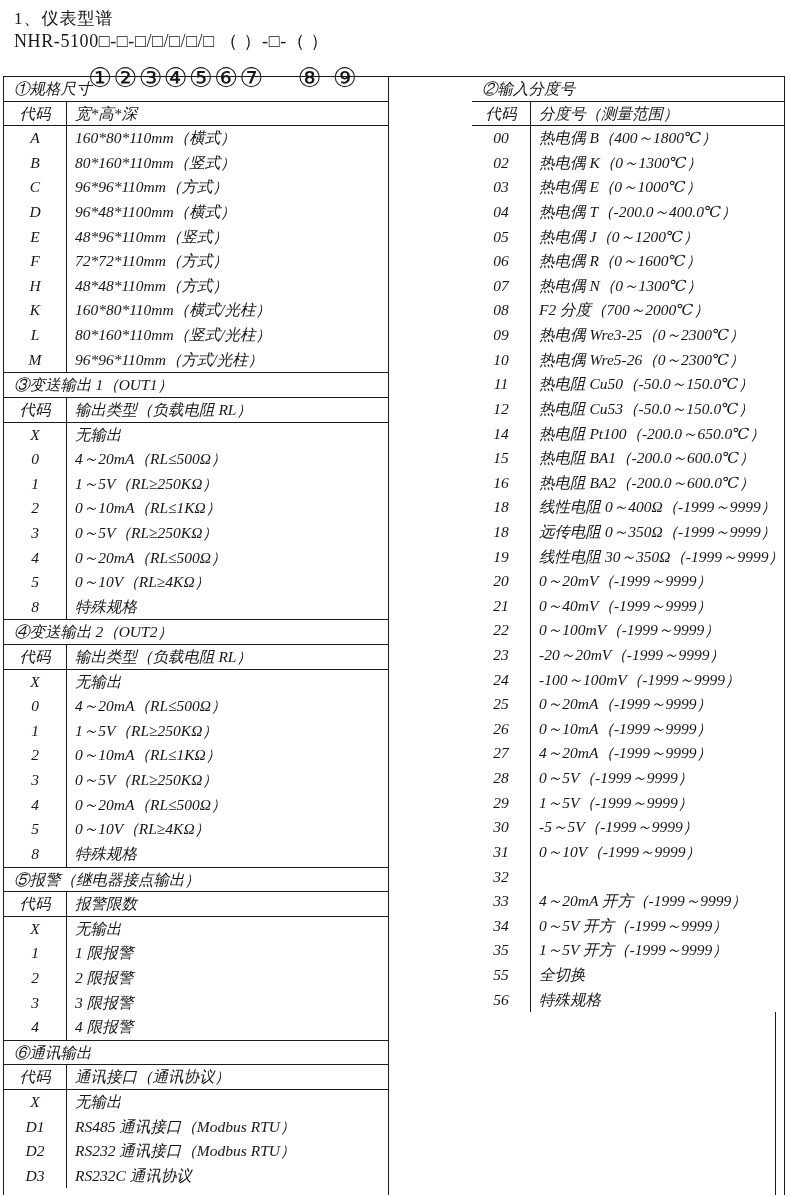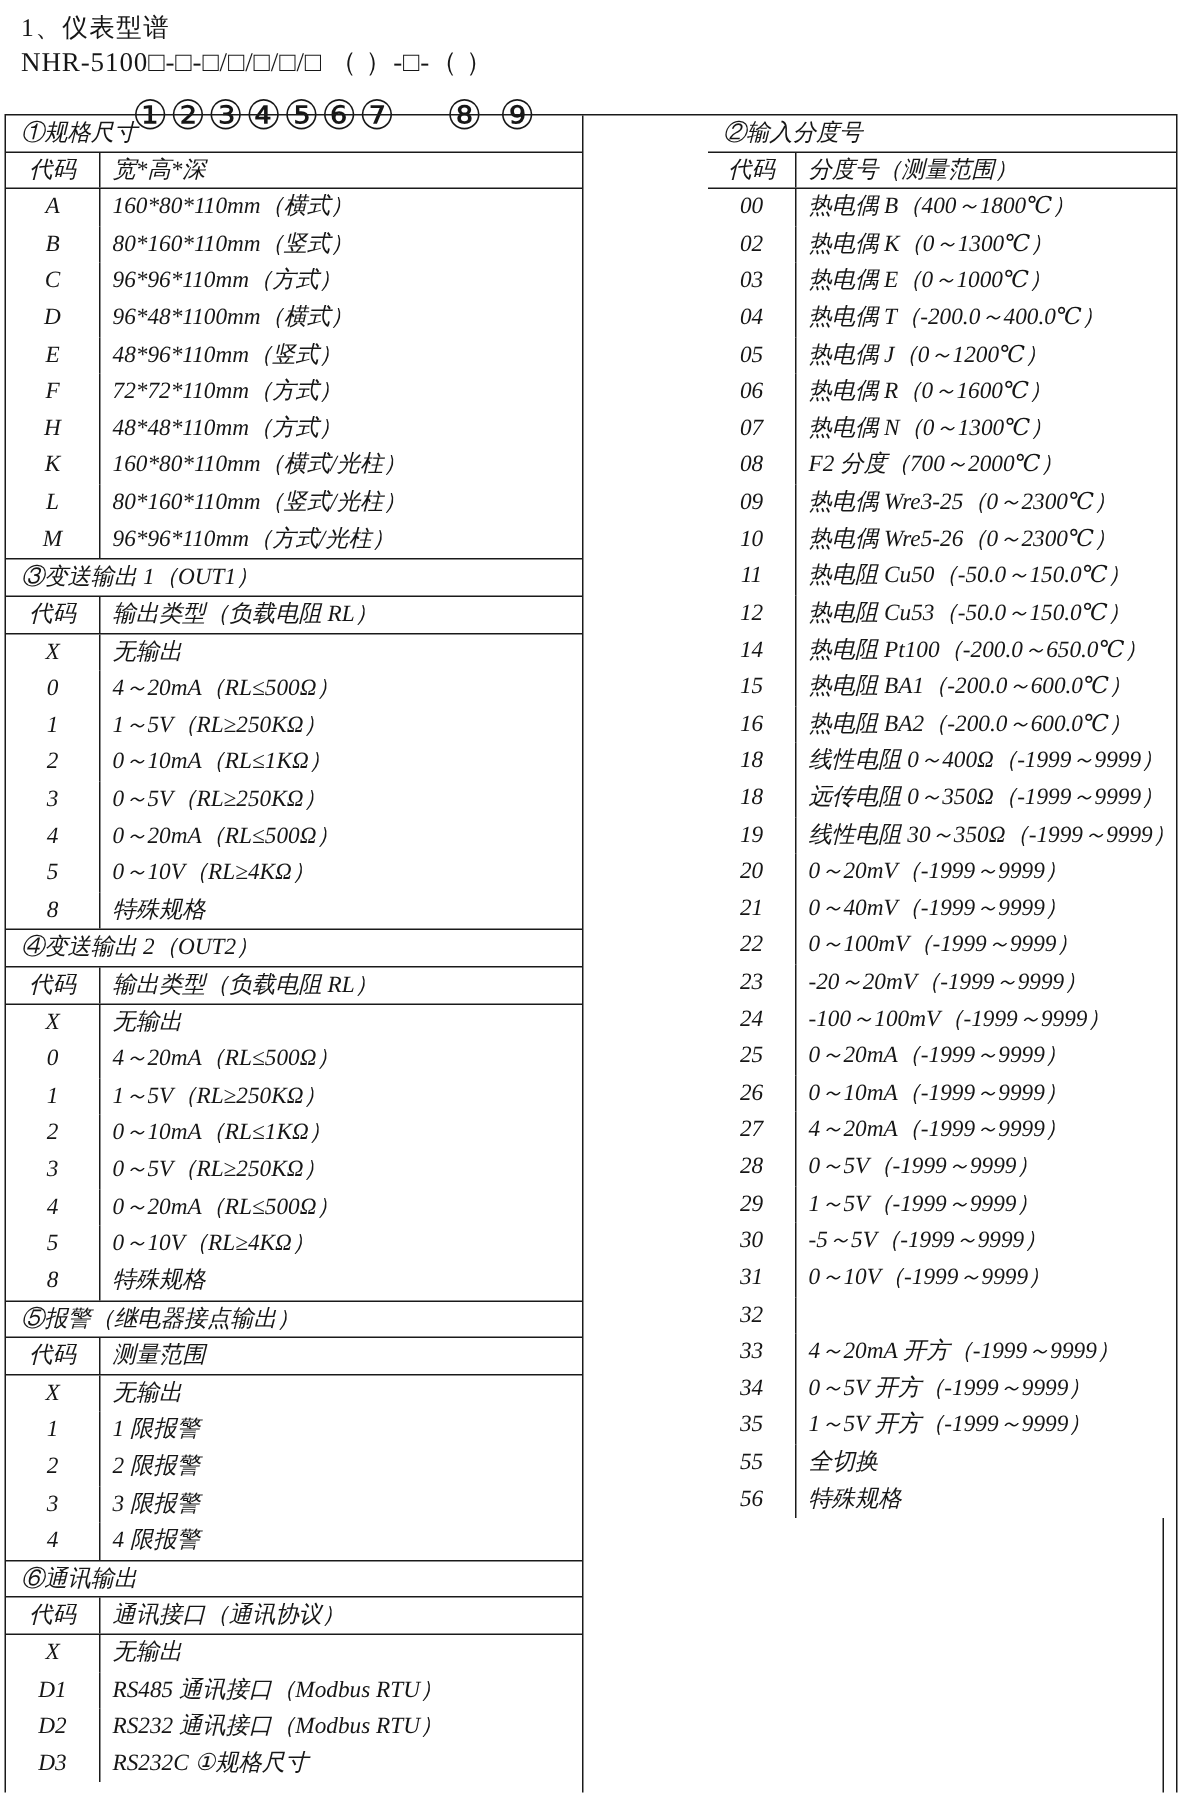--- a/index.html
+++ b/index.html
@@ -205,21 +205,21 @@
         </div>
         <div class="row">
           <div class="code">8</div>
           <div class="desc">特殊规格</div>
         </div>
       </div>
       <div class="section">
         <div class="section-title">⑤报警（继电器接点输出）</div>
         <div class="row header-row">
           <div class="code">代码</div>
-          <div class="desc">测量范围</div>
+          <div class="desc">报警限数</div>
         </div>
         <div class="row">
           <div class="code">X</div>
           <div class="desc">无输出</div>
         </div>
         <div class="row">
           <div class="code">1</div>
           <div class="desc">1 限报警</div>
         </div>
         <div class="row">
@@ -248,21 +248,21 @@
         <div class="row">
           <div class="code">D1</div>
           <div class="desc">RS485 通讯接口（Modbus RTU）</div>
         </div>
         <div class="row">
           <div class="code">D2</div>
           <div class="desc">RS232 通讯接口（Modbus RTU）</div>
         </div>
         <div class="row">
           <div class="code">D3</div>
-          <div class="desc">RS232C ①规格尺寸</div>
+          <div class="desc">RS232C 通讯协议</div>
         </div>
       </div>
     </div>
   <div class="col col-right" id="right-col">
       <div class="section">
         <div class="section-title">②输入分度号</div>
         <div class="row header-row">
           <div class="code">代码</div>
           <div class="desc">分度号（测量范围）</div>
         </div>

